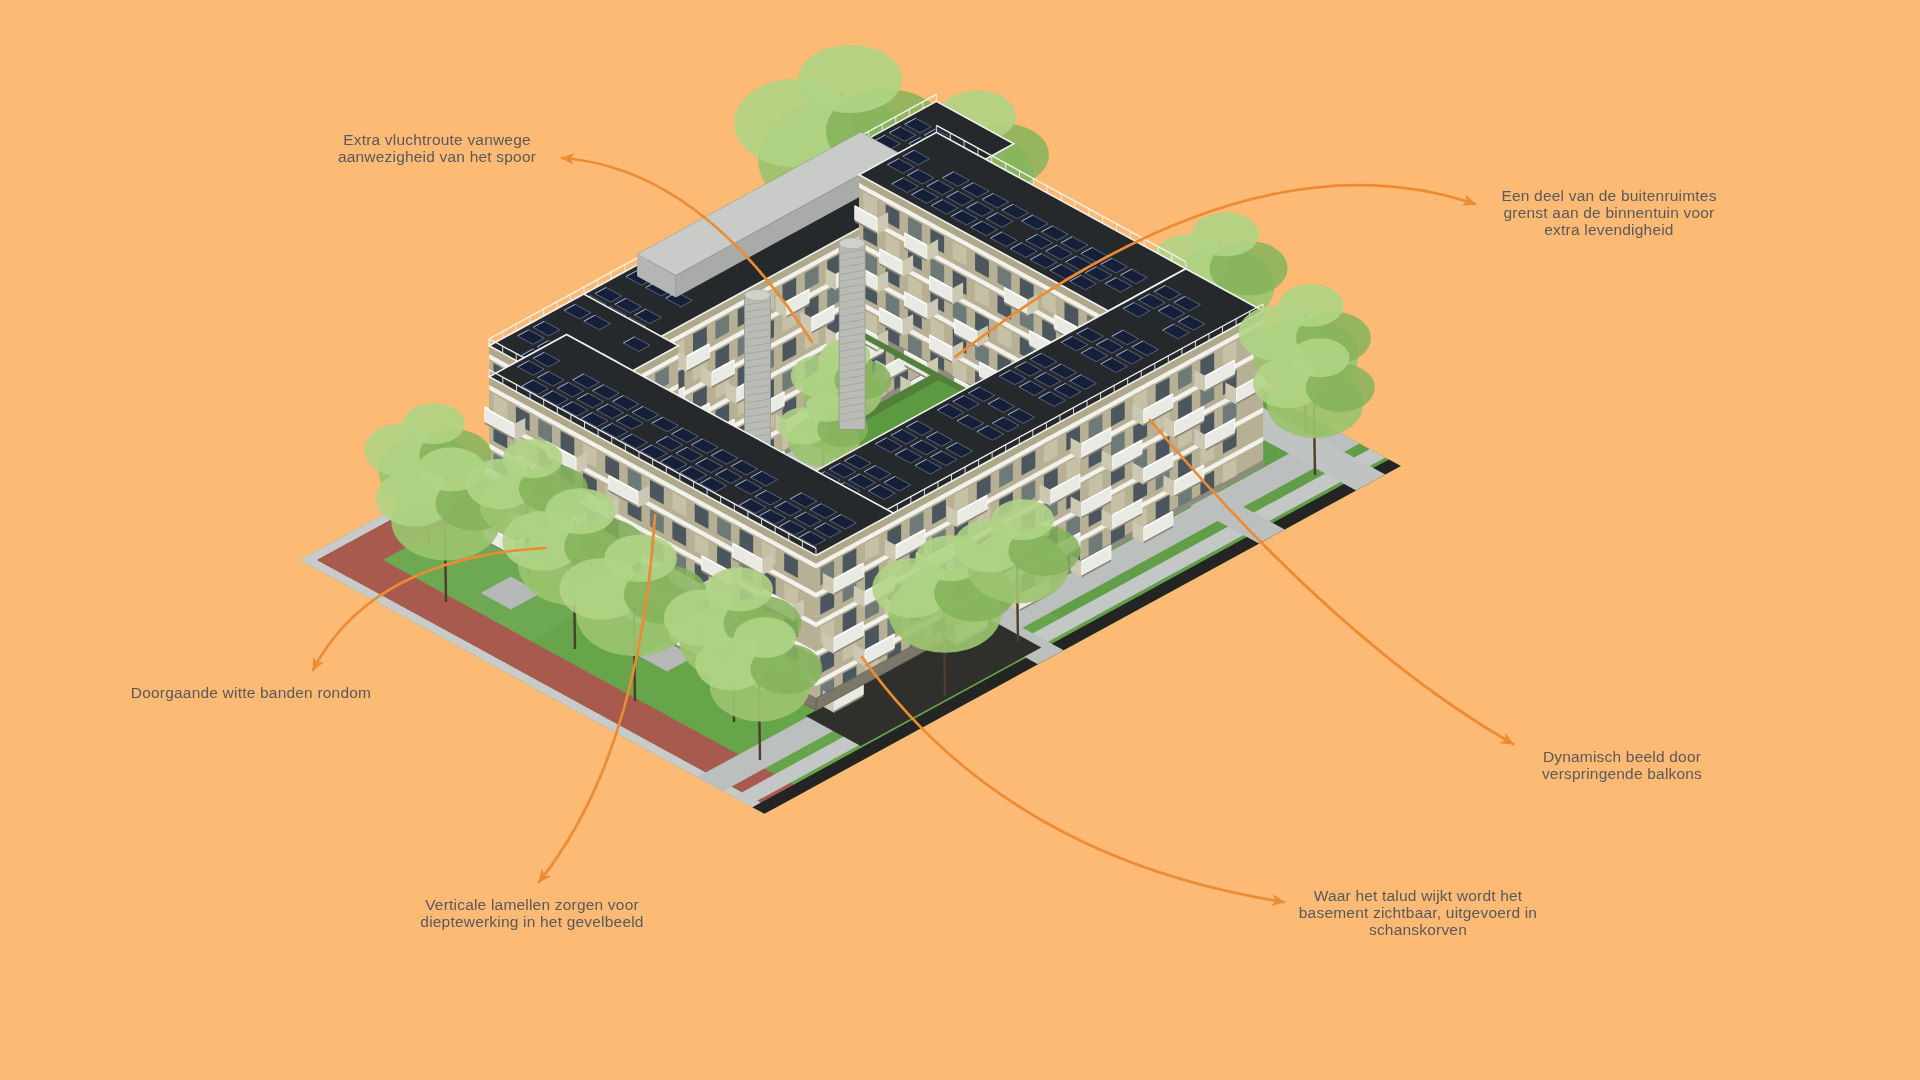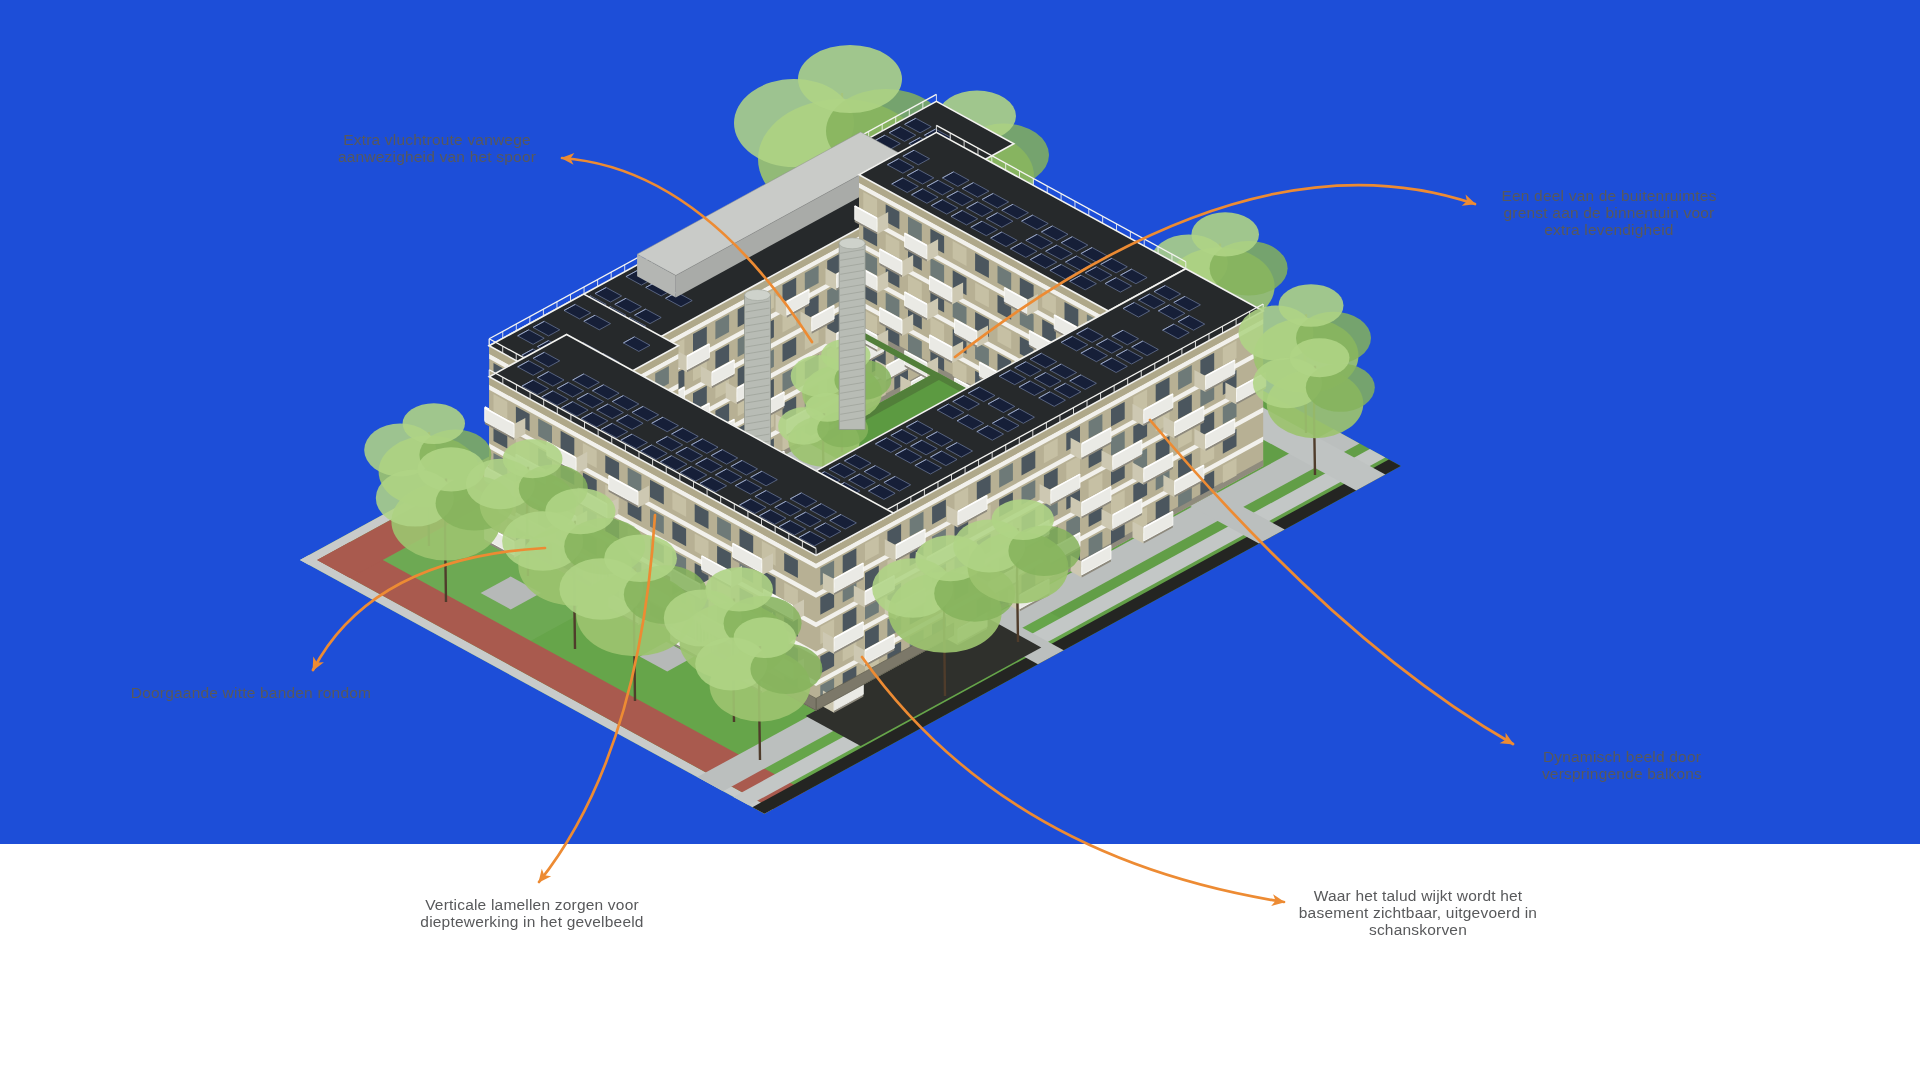--- a/index.html
+++ b/index.html
@@ -1,17 +1,17 @@
 <!DOCTYPE html>
 <html><head>
 <meta charset="utf-8">
 <style>
   html,body{margin:0;padding:0;background:#ffffff;width:1920px;height:1080px;overflow:hidden;
     font-family:"Liberation Sans", sans-serif;}
-  #stage{position:relative;width:1920px;height:844px;background:#1d4ed8;}
+  #stage{position:relative;width:1920px;height:1080px;background:#fdba74;}
   svg{display:block;}
   .annotation-label{fill:#58595B;font-size:15.5px;letter-spacing:.2px;}
 </style>
 </head>
 <body>
 
 <div id="stage">
   <svg id="scene" width="1920" height="1080" viewBox="0 0 1920 1080">
       <g>
         <polygon points="300.0,560.0 764.4,813.8 1400.8,466.0 936.4,212.2" fill="#66A54A"></polygon>

